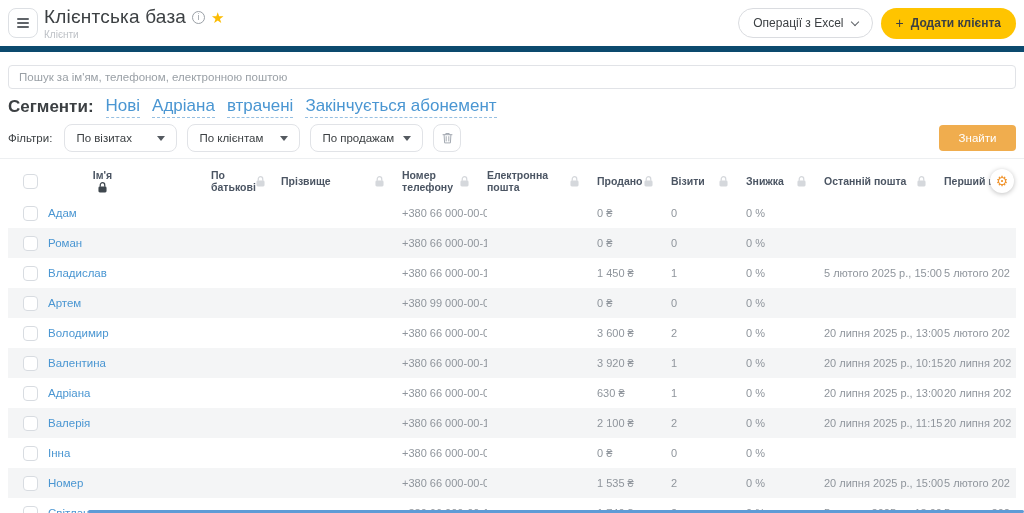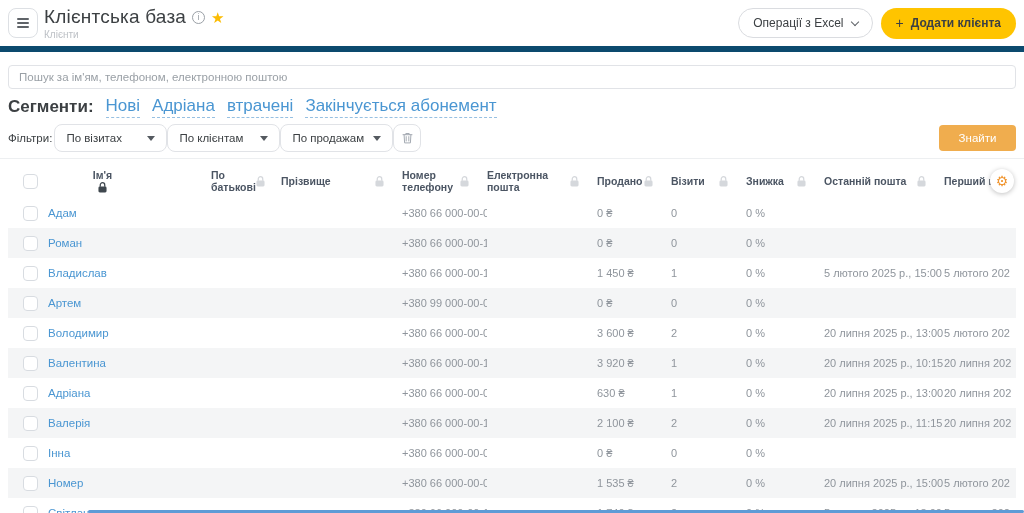--- a/index.html
+++ b/index.html
@@ -33,21 +33,21 @@
   
   .content { padding:0 8px; }
   .search-row input { width:100%; height:24px; border:1px solid #e1e3e7; border-radius:4px;
     padding:0 10px; font-size:11.5px; color:#3c4043; outline:none; margin-top:13px; font-family:inherit; }
   .search-row input::placeholder { color:#9aa0a6; }
 
   .segments { display:flex; gap:12px; align-items:center; margin-top:10px; font-size:17px; height:15px; }
   .seg-label { font-weight:700; color:#3c4043; }
   .seg-link { color:#4a96d2; border-bottom:1px dashed #97c0e2; padding-bottom:1px; cursor:pointer; }
 
-  .filters { display:flex; align-items:center; margin-top:10px; height:28px; }
+  .filters { display:flex; align-items:center; margin-top:10px; gap:10px; height:28px; }
   .filt-label { font-size:11.5px; color:#3c4043; margin-right:2px; }
   .select { width:113px; height:28px; border:1px solid #e1e3e7; border-radius:8px; display:flex;
     align-items:center; justify-content:space-between; padding:0 11px; font-size:11.5px; color:#3c4043;
     cursor:pointer; background:#fff; }
   .caret { width:0; height:0; border-left:4px solid transparent; border-right:4px solid transparent;
     border-top:5px solid #555a60; }
   .trash-btn { width:28px; height:28px; border:1px solid #e1e3e7; border-radius:8px; background:#fff;
     display:flex; align-items:center; justify-content:center; cursor:pointer; color:#a5abb3; }
   .btn-find { margin-left:auto; width:77px; height:26px; background:#f0ad4e; color:#fff; border:none;
     border-radius:4px; font-size:11.5px; cursor:pointer; font-family:inherit; }

